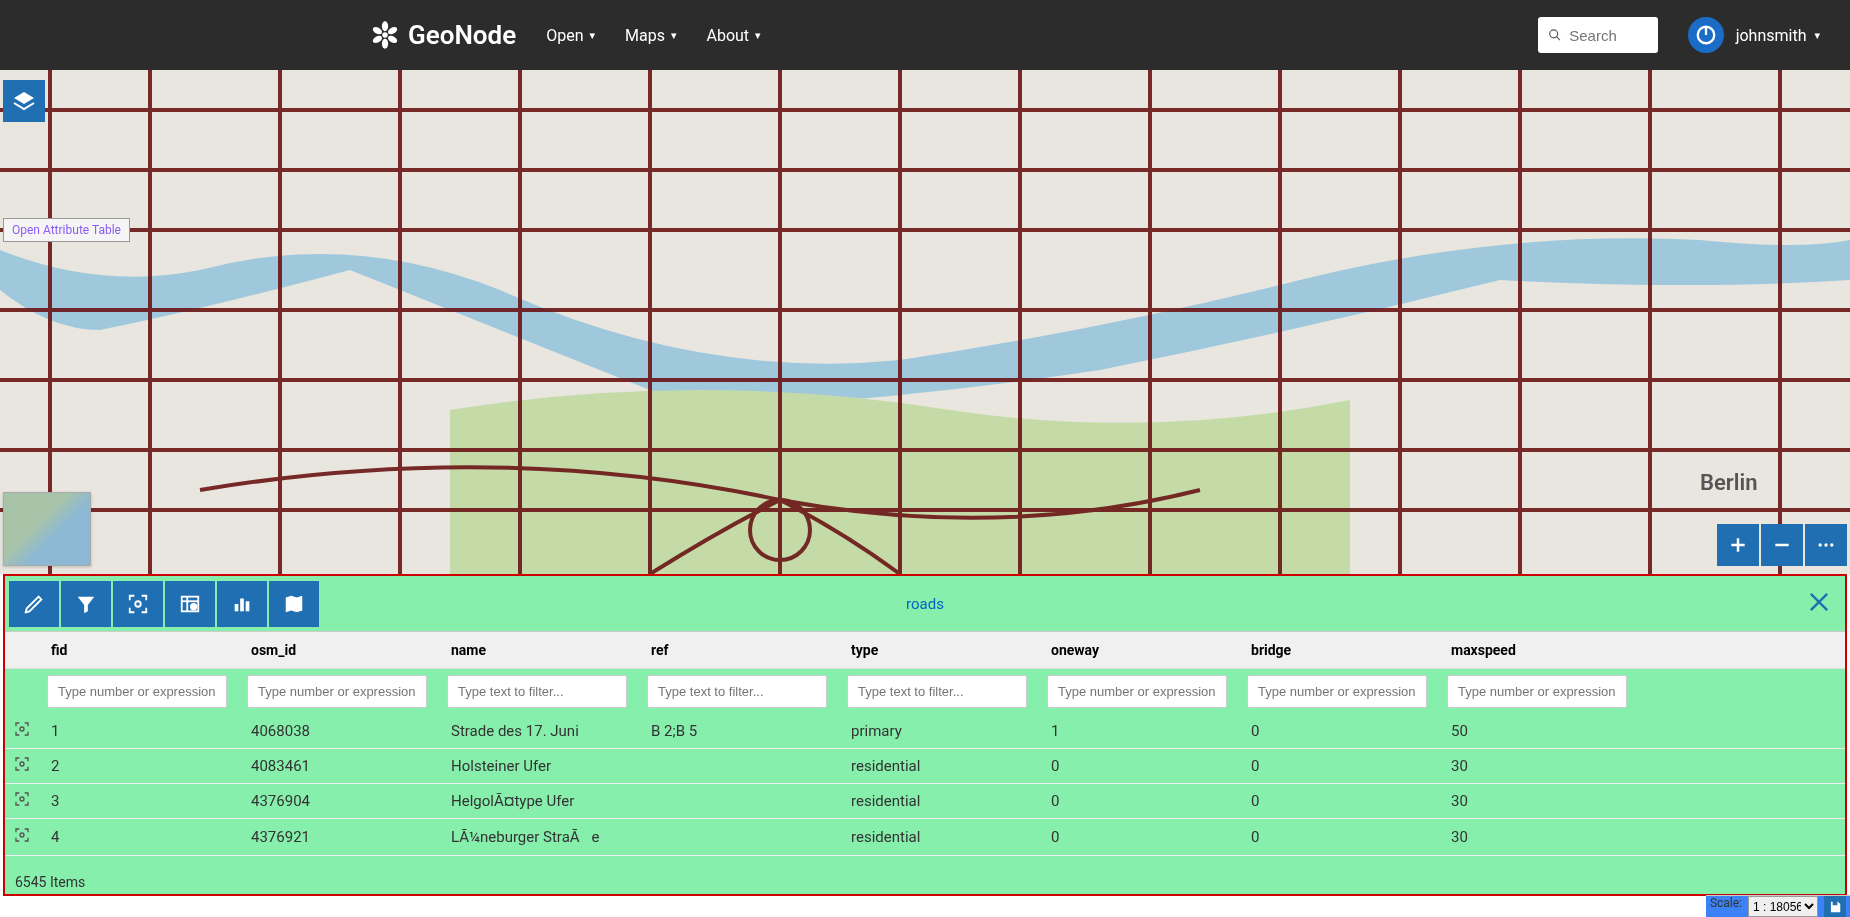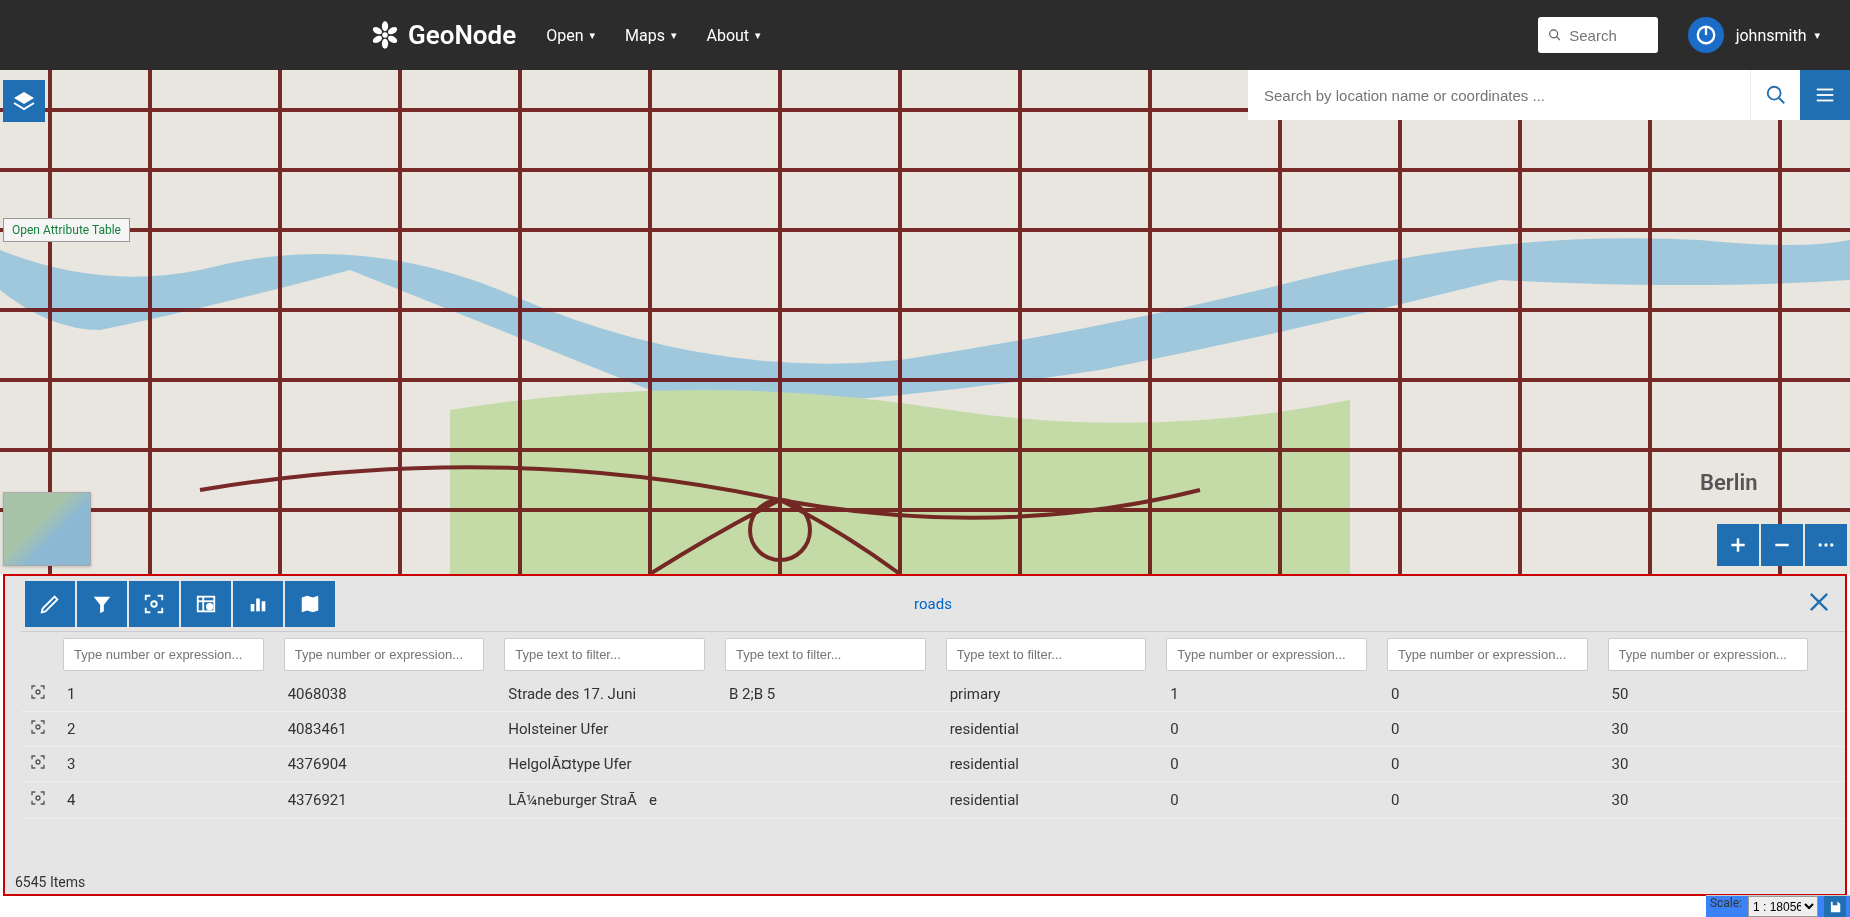--- a/index.html
+++ b/index.html
@@ -17,37 +17,37 @@
 .user-icon { width: 36px; height: 36px; border-radius: 50%; background: #1b6cc7; display: flex; align-items: center; justify-content: center; margin-right: 12px; }
 .user-name { display: flex; align-items: center; gap: 8px; cursor: pointer; font-size: 16px; }
 .chevron { font-size: 11px; }
 
 
 .map-area { position: absolute; top: 70px; left: 0; right: 0; height: 504px; background: #dbe4d3; overflow: hidden; }
 .map-svg { width: 100%; height: 100%; }
 
 
 .layers-btn { position: absolute; top: 10px; left: 3px; width: 42px; height: 42px; background: #1f6fb2; display: flex; align-items: center; justify-content: center; cursor: pointer; }
-.tooltip-oat { position: absolute; top: 148px; left: 3px; background: #f5f5f5; border: 1px solid #999; padding: 4px 8px; font-size: 12px; color: #15803d; }
+.tooltip-oat { position: absolute; top: 148px; left: 3px; background: #f5f5f5; border: 1px solid #999; padding: 4px 8px; font-size: 12px; color: #8b5cf6; }
 
 
 .loc-search-bar { position: absolute; top: 0; right: 0; height: 50px; display: flex; }
 .loc-search-input { width: 502px; background: #fff; border: none; outline: none; padding: 0 16px; font-size: 15px; color: #666; }
 .loc-search-icon { width: 50px; height: 50px; background: #fff; display: flex; align-items: center; justify-content: center; cursor: pointer; border-left: 1px solid #eee; }
 .hamburger-btn { width: 50px; height: 50px; background: #1f6fb2; display: flex; align-items: center; justify-content: center; cursor: pointer; }
 
 
 .zoom-group { position: absolute; right: 3px; bottom: 8px; display: flex; gap: 2px; }
 .zoom-btn { width: 42px; height: 42px; background: #1f6fb2; display: flex; align-items: center; justify-content: center; cursor: pointer; color: #fff; font-size: 24px; }
 
 
 .minimap { position: absolute; left: 3px; bottom: 8px; width: 88px; height: 74px; background: linear-gradient(135deg, #a8c4a8 40%, #8db8d4 60%); border: 1px solid #aaa; box-shadow: 0 1px 3px rgba(0,0,0,0.2); cursor: pointer; }
 
 
-.attr-panel { position: absolute; top: 574px; left: 3px; right: 3px; height: 322px; border: 2px solid #cc0000; background: #e5e5e5; padding-left: 16px; }
+.attr-panel { position: absolute; top: 574px; left: 3px; right: 3px; height: 322px; border: 2px solid #cc0000; background: #86efac; }
 .panel-toolbar { height: 56px; display: flex; align-items: center; border-bottom: 1px solid #ccc; position: relative; }
 .tool-btns { display: flex; gap: 2px; margin-left: 4px; }
 .tool-btn { width: 50px; height: 46px; background: #1f6fb2; display: flex; align-items: center; justify-content: center; cursor: pointer; }
 .panel-title { position: absolute; left: 50%; transform: translateX(-50%); color: #0063c6; font-size: 15px; cursor: pointer; }
 .panel-close { position: absolute; right: 12px; top: 12px; cursor: pointer; color: #1f6fb2; }
 
 .attr-table { width: 100%; border-collapse: collapse; font-size: 15px; }
 .attr-table th { background: #f0f0f0; text-align: left; padding: 10px 12px; font-weight: 700; font-size: 14px; border-bottom: 1px solid #ddd; }
 .attr-table th:first-child, .attr-table td.zoom-cell { width: 34px; padding: 4px; text-align: center; }
 .filter-row td { padding: 6px 8px; }
@@ -138,36 +138,20 @@
 
   <div class="layers-btn">
     <svg width="24" height="24" viewBox="0 0 24 24" fill="#fff">
         <polygon points="12,3 22,9 12,15 2,9"></polygon>
         <polyline points="2,14 12,20 22,14" fill="none" stroke="#fff" stroke-width="2"></polyline>
       </svg>
   </div>
 
   <div class="tooltip-oat">Open Attribute Table</div>
 
-  <div class="loc-search-bar">
-    <input class="loc-search-input" placeholder="Search by location name or coordinates ..." style="">
-    <div class="loc-search-icon">
-      <svg width="22" height="22" viewBox="0 0 24 24" fill="none" stroke="#1f6fb2" stroke-width="2">
-          <circle cx="10" cy="10" r="7"></circle>
-          <line x1="21" y1="21" x2="15" y2="15"></line>
-        </svg>
-    </div>
-    <div class="hamburger-btn">
-      <svg width="22" height="22" viewBox="0 0 24 24" stroke="#fff" stroke-width="2">
-          <line x1="3" y1="6" x2="21" y2="6"></line>
-          <line x1="3" y1="12" x2="21" y2="12"></line>
-          <line x1="3" y1="18" x2="21" y2="18"></line>
-        </svg>
-    </div>
-  </div>
 
   <div class="minimap"></div>
 
   <div class="zoom-group">
     <div class="zoom-btn">
       <svg width="20" height="20" viewBox="0 0 24 24" stroke="#fff" stroke-width="3">
           <line x1="12" y1="4" x2="12" y2="20"></line>
           <line x1="4" y1="12" x2="20" y2="12"></line>
         </svg>
     </div>
@@ -230,20 +214,32 @@
     <div class="panel-close">
       <svg width="28" height="28" viewBox="0 0 24 24" stroke="#1f6fb2" stroke-width="2" fill="none">
           <line x1="5" y1="5" x2="19" y2="19"></line>
           <line x1="19" y1="5" x2="5" y2="19"></line>
         </svg>
     </div>
   </div>
 
   <table class="attr-table">
     <thead>
+      <tr>
+        <th></th>
+        <th class="col-fid">fid</th>
+        <th class="col-osm">osm_id</th>
+        <th class="col-name">name</th>
+        <th class="col-ref">ref</th>
+        <th class="col-type">type</th>
+        <th class="col-one">oneway</th>
+        <th class="col-bridge">bridge</th>
+        <th class="col-max">maxspeed</th>
+        <th></th>
+      </tr>
       <tr class="filter-row">
         <td></td>
         <td><input placeholder="Type number or expression..." style=""></td>
         <td><input placeholder="Type number or expression..." style=""></td>
         <td><input placeholder="Type text to filter..." style=""></td>
         <td><input placeholder="Type text to filter..." style=""></td>
         <td><input placeholder="Type text to filter..." style=""></td>
         <td><input placeholder="Type number or expression..." style=""></td>
         <td><input placeholder="Type number or expression..." style=""></td>
         <td><input placeholder="Type number or expression..." style=""></td>

